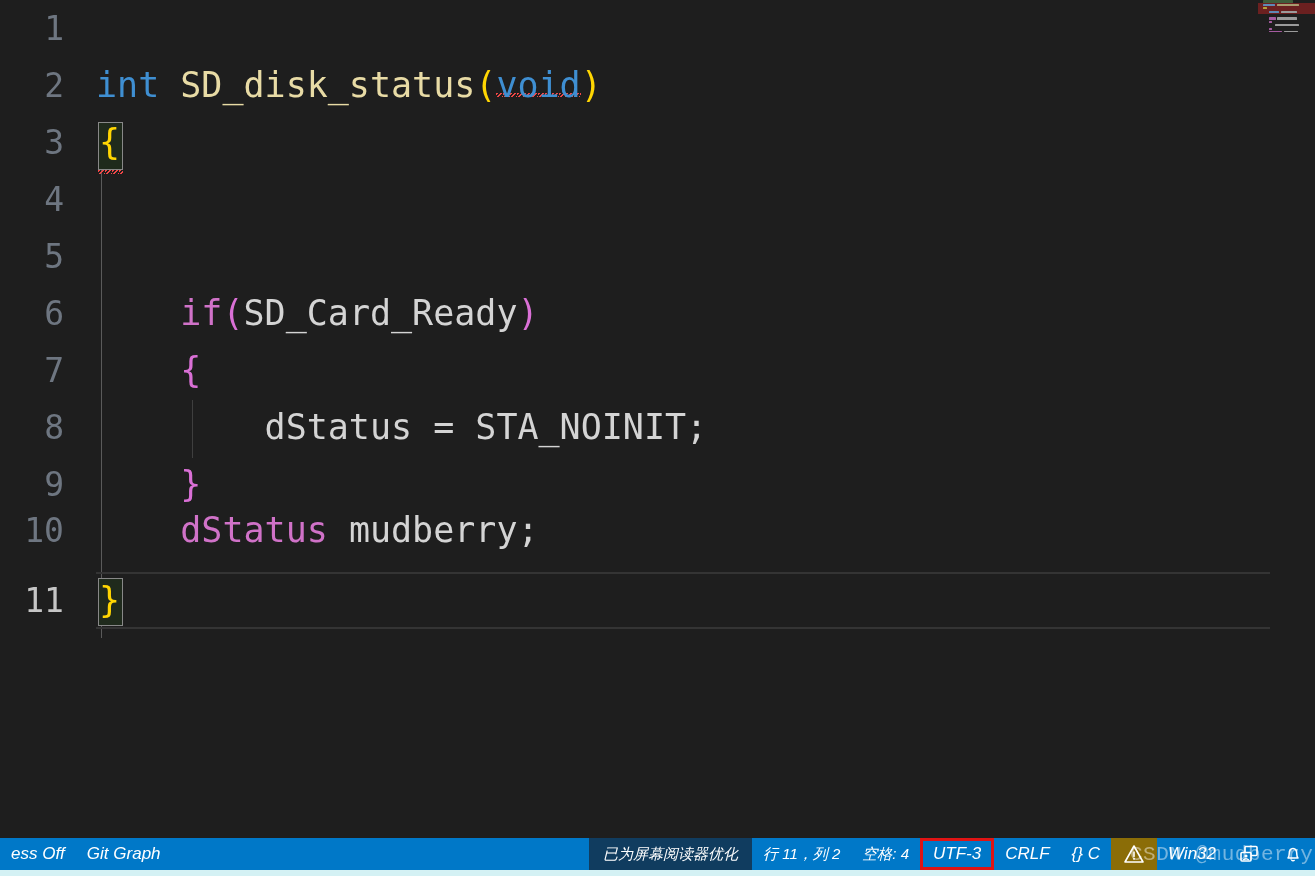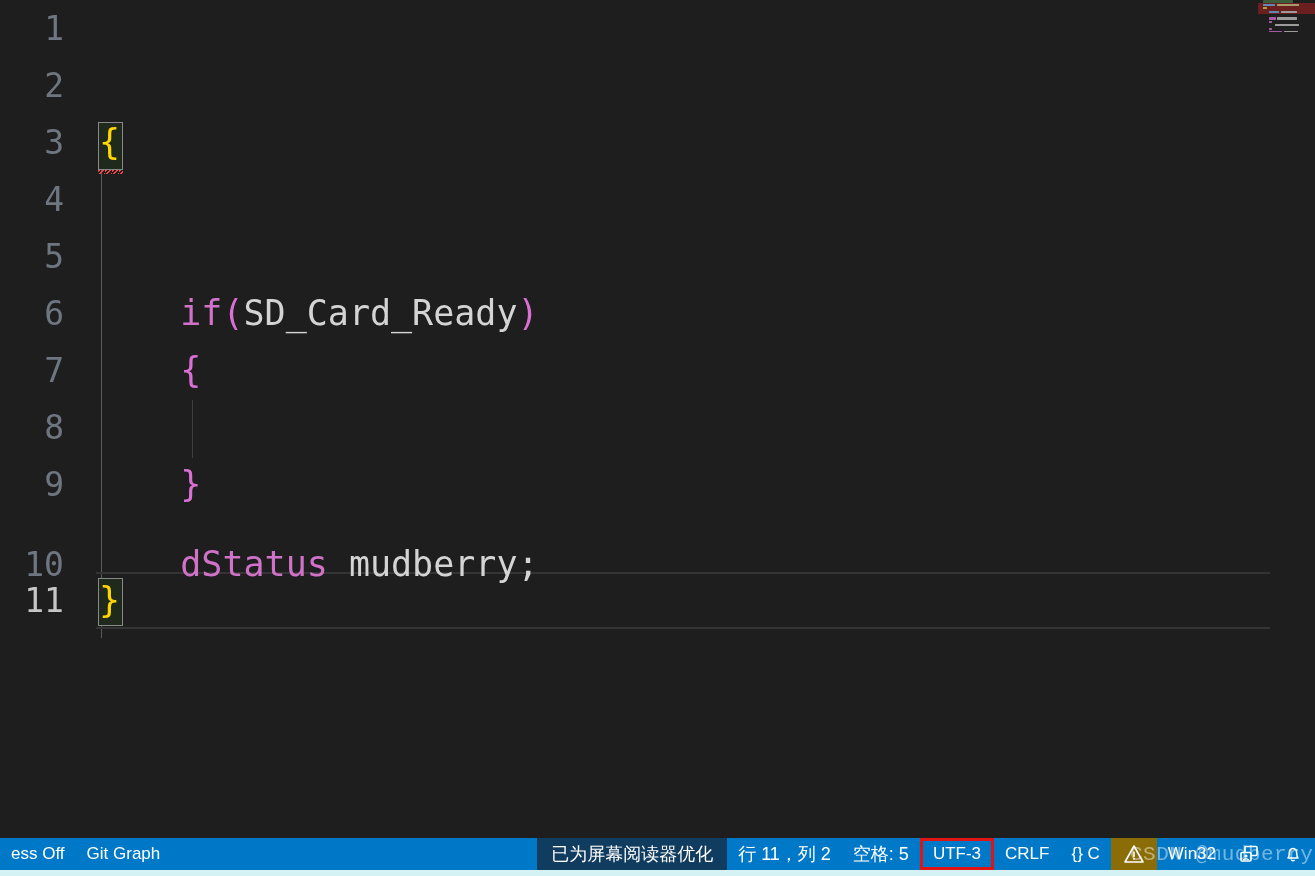--- a/index.html
+++ b/index.html
@@ -172,29 +172,30 @@
     align-items: center;
     height: 32px;
   }
   .sb-item {
     display: flex;
     align-items: center;
     height: 32px;
     padding: 0 11px;
     white-space: nowrap;
     line-height: 32px;
+    font-style: italic;
   }
   .sb-item.dark { background: #103c5f; padding: 0 14px; }
   .sb-item.warn-bg { background: #8b6d07; padding: 0 12px; }
   .sb-item.boxed {
     outline: 3px solid #e01414;
     outline-offset: -3px;
     padding: 0 13px;
   }
-  .sb-cn { font-size: 18px; }
+  .sb-cn { font-size: 15px; }
   .sb-icon svg { display: block; }
   .bottom-strip {
     position: absolute;
     left: 0;
     top: 870px;
     width: 1315px;
     height: 6px;
     background: #d4f1f4;
   }
   .sb-tail {
@@ -232,20 +233,21 @@
     <div class="cur-line-hl" style="top:572px;"></div>
 
     <div class="code-area">
 
       <div class="line" style="top:0px; position:absolute; left:0; width:1315px;">
         <span class="lnum">1</span>
       </div>
 
       <div class="line" style="top:57px; position:absolute; left:0; width:1315px;">
         <span class="lnum">2</span>
+        <span class="ltext"><span class="t-keyword">int</span><span class="t-plain"> </span><span class="t-func">SD_disk_status</span><span class="t-paren-y">(</span><span class="t-keyword squiggle">void</span><span class="t-paren-y">)</span></span>
       </div>
 
       <div class="line" style="top:114px; position:absolute; left:0; width:1315px;">
         <span class="lnum">3</span>
         <div class="bracket-box" style="left:98px; top:8px; width:25px; height:48px;"></div>
         <div class="bracket-underline" style="left:98px; top:56px; width:25px;"></div>
         <span class="ltext" style="left:99px;"><span class="t-brace-y">{</span></span>
       </div>
 
       <div class="line" style="top:171px; position:absolute; left:0; width:1315px;">
@@ -262,28 +264,29 @@
         <span class="ltext"><span class="t-plain">    </span><span class="t-ctrl">if</span><span class="t-paren-m">(</span><span class="t-plain">SD_Card_Ready</span><span class="t-paren-m">)</span></span>
       </div>
 
       <div class="line" style="top:342px; position:absolute; left:0; width:1315px;">
         <span class="lnum">7</span>
         <span class="ltext"><span class="t-plain">    </span><span class="t-brace-m">{</span></span>
       </div>
 
       <div class="line" style="top:399px; position:absolute; left:0; width:1315px;">
         <span class="lnum">8</span>
+        <span class="ltext"><span class="t-plain">        </span><span class="t-plain">dStatus</span><span class="t-plain"> = </span><span class="t-plain">STA_NOINIT;</span></span>
       </div>
 
       <div class="line" style="top:456px; position:absolute; left:0; width:1315px;">
         <span class="lnum">9</span>
         <span class="ltext"><span class="t-plain">    </span><span class="t-brace-m">}</span></span>
       </div>
 
-      <div class="line" style="top:536px; position:absolute; left:0; width:1315px;">
+      <div class="line" style="top:502px; position:absolute; left:0; width:1315px;">
         <span class="lnum">10</span>
         <span class="ltext"><span class="t-plain">    </span><span class="t-ctrl">dStatus</span><span class="t-plain"> </span><span class="t-plain">mudberry;</span></span>
       </div>
 
       <div class="line" style="top:572px; position:absolute; left:0; width:1315px;">
         <span class="lnum active">11</span>
         <div class="bracket-box" style="left:98px; top:6px; width:25px; height:48px;"></div>
         <span class="ltext" style="left:99px;"><span class="t-brace-y">}</span></span>
       </div>
 
@@ -344,21 +347,21 @@
 
       <div class="sb-item dark">
         <span class="sb-cn">已为屏幕阅读器优化</span>
       </div>
 
       <div class="sb-item">
         <span class="sb-cn">行 11，列 2</span>
       </div>
 
       <div class="sb-item">
-        <span class="sb-cn">空格: 5</span>
+        <span class="sb-cn">空格: 4</span>
       </div>
 
       <div class="sb-item boxed">
         <span>UTF-3</span>
       </div>
 
       <div class="sb-item">
         <span>CRLF</span>
       </div>
 

